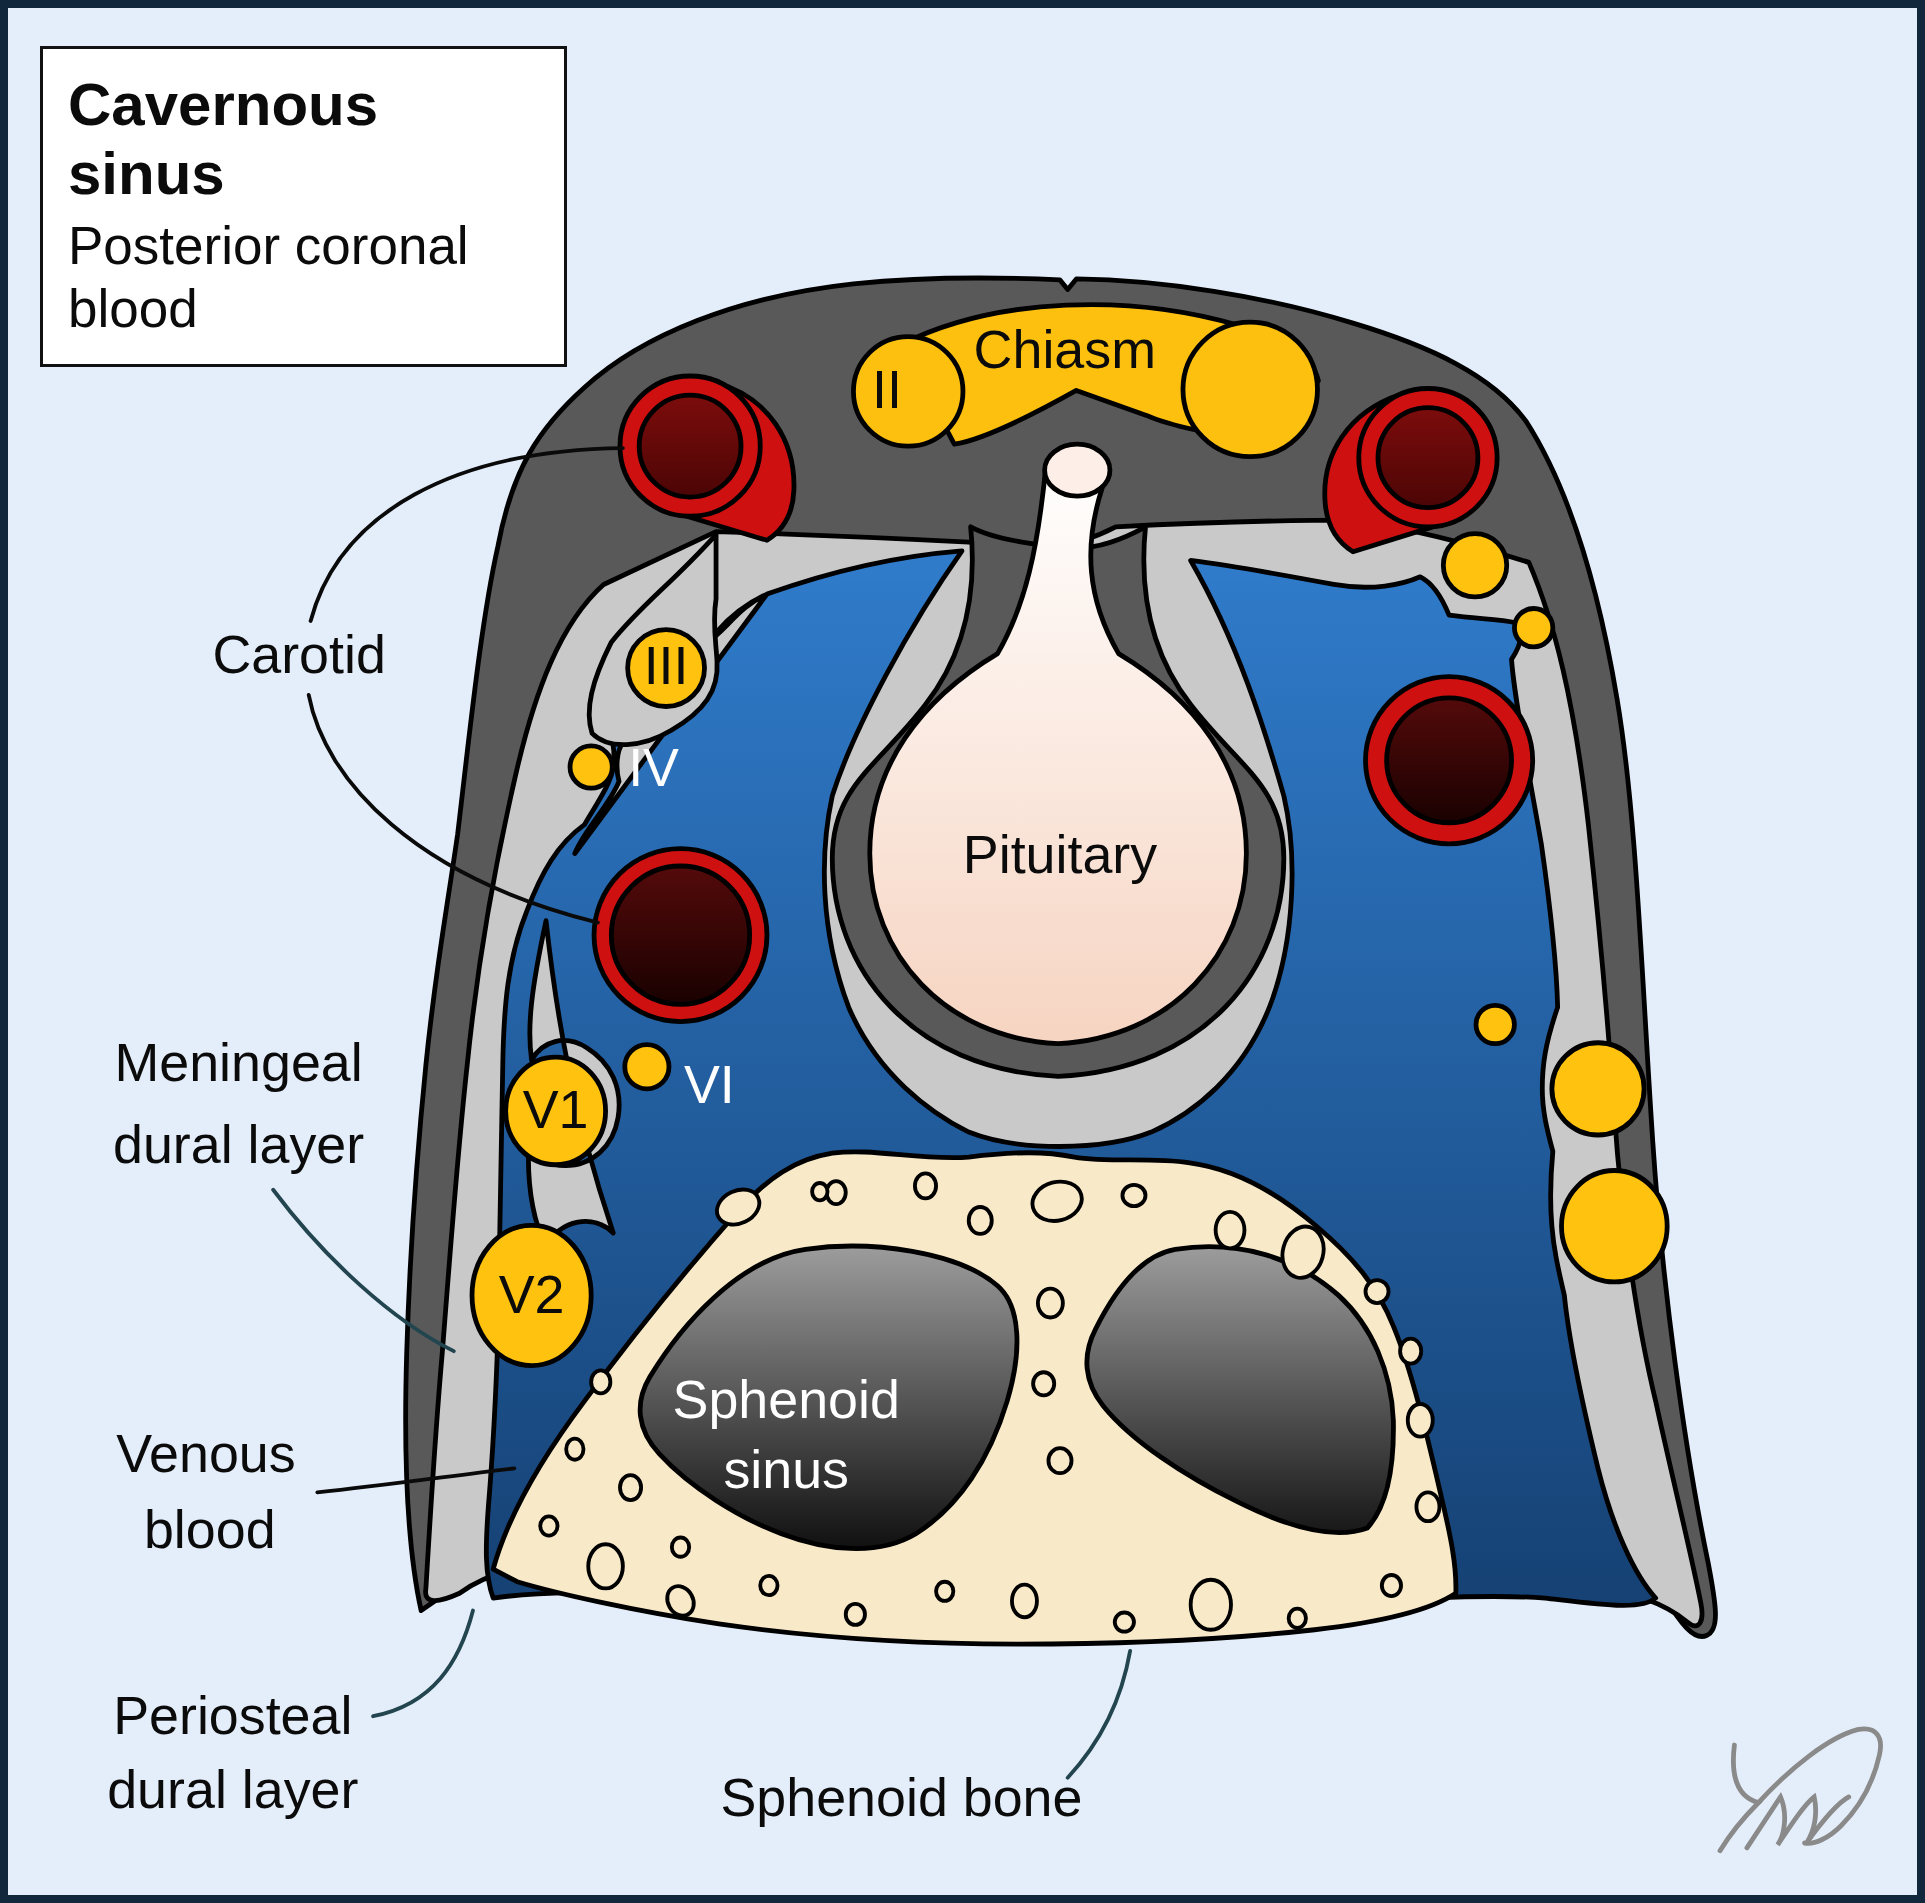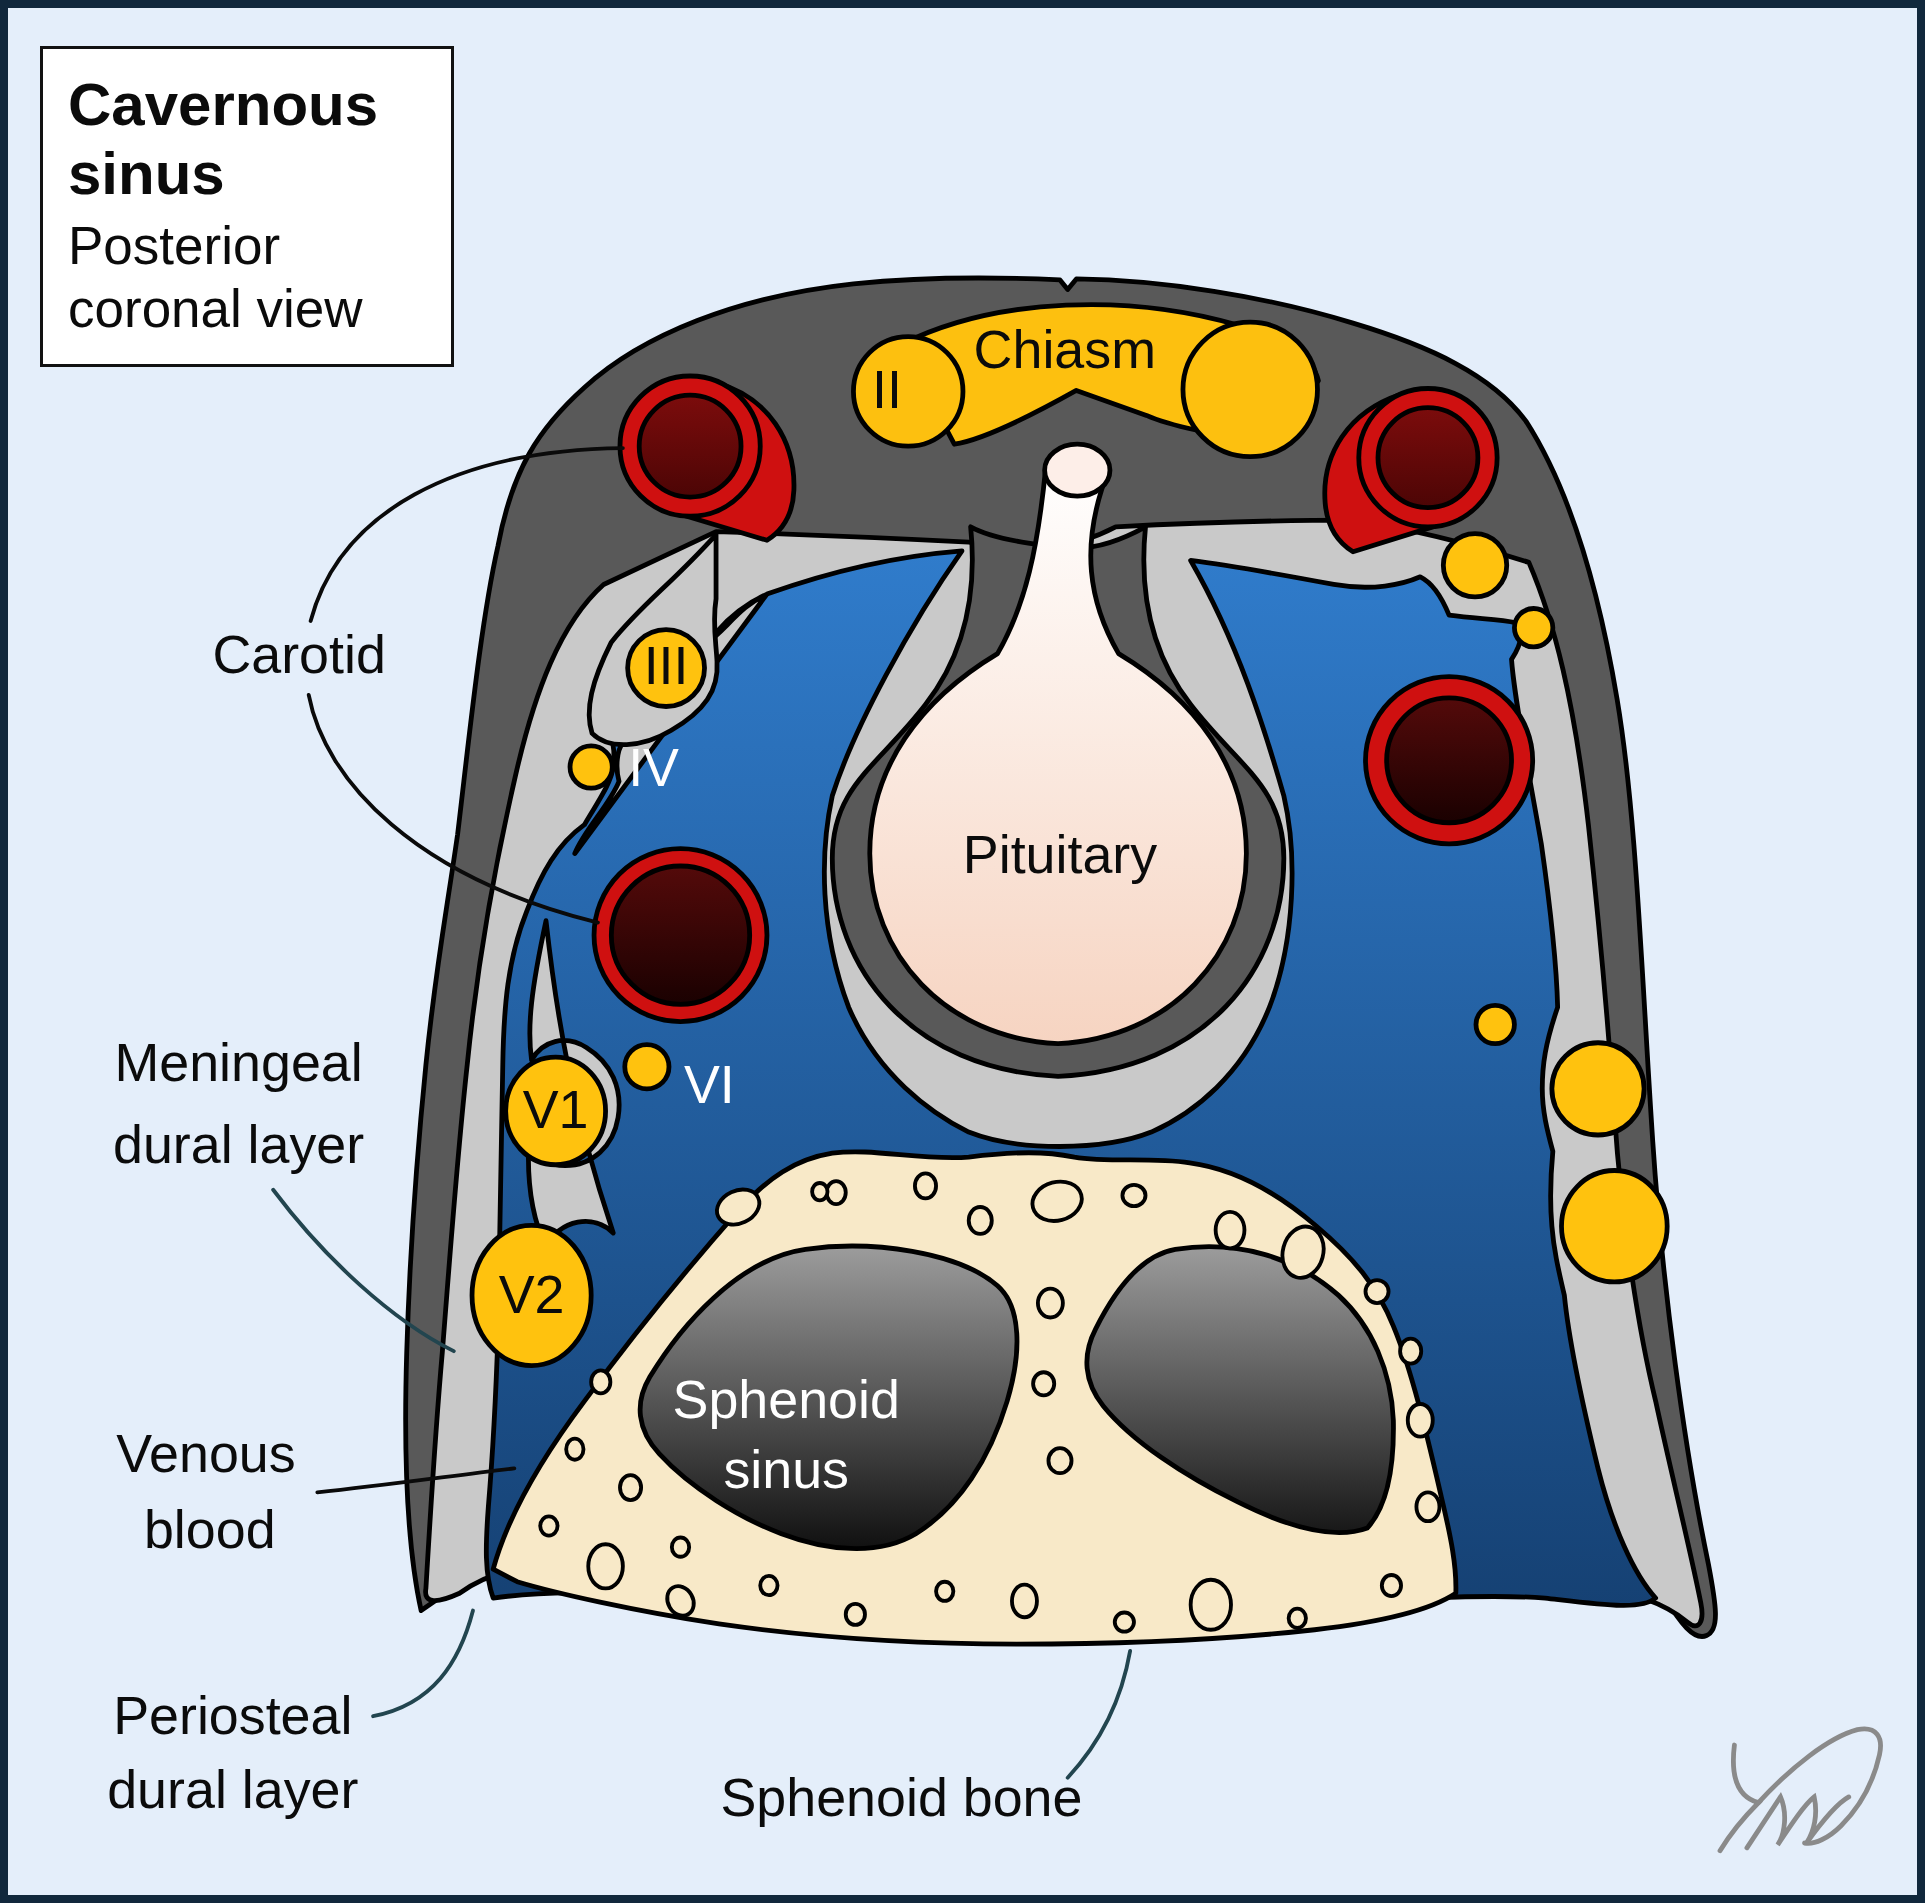--- a/index.html
+++ b/index.html
@@ -3,41 +3,41 @@
 <meta charset="utf-8">
 <style>
   html,body{margin:0;padding:0;background:#dfe9f5;}
   #stage{
     position:relative;width:1925px;height:1903px;
     background:#e4eefa;border:8.6px solid #11283c;box-sizing:border-box;
     font-family:"Liberation Sans", sans-serif;overflow:hidden;
   }
   #art{position:absolute;left:0;top:0;width:1908px;height:1886px;}
   #title-box{
-    position:absolute;left:32px;top:38px;width:414px;box-sizing:border-box;
+    position:absolute;left:32px;top:38px;width:527px;box-sizing:border-box;
     background:#ffffff;border:3.8px solid #111;padding:21px 25px 23px 25px;z-index:5;
   }
   #title-box .h{font-size:60px;font-weight:bold;color:#0b0b0b;line-height:1.15;}
   #title-box .s{font-size:53px;font-weight:normal;color:#0b0b0b;line-height:1.2;margin-top:5.8px;}
   text{font-family:"Liberation Sans", sans-serif;}
   .lbl{font-size:56px;fill:#0b0b0b;}
   .lbl-w{fill:#ffffff;}
   .shape{stroke:#000;stroke-width:5;stroke-linejoin:round;}
   .leader{fill:none;stroke-width:4;stroke-linecap:round;}
   .leader-dark{stroke:#0a0a0a;}
   .leader-teal{stroke:#22454f;}
 </style>
 </head>
 <body>
 
 <div id="stage">
 
   <div id="title-box">
     <div class="h">Cavernous sinus</div>
-    <div class="s">Posterior coronal view</div>
+    <div class="s">Posterior coronal blood</div>
   </div>
 
   <svg id="art" viewBox="0 0 1986 1963">
     <defs>
       <linearGradient id="gBlue" x1="0" y1="430" x2="0" y2="1720" gradientUnits="userSpaceOnUse">
         <stop offset="0" stop-color="#3383d6"></stop>
           <stop offset="1" stop-color="#143e6f"></stop>
       </linearGradient>
       <linearGradient id="gPit" x1="0" y1="470" x2="0" y2="1090" gradientUnits="userSpaceOnUse">
         <stop offset="0" stop-color="#ffffff"></stop>

